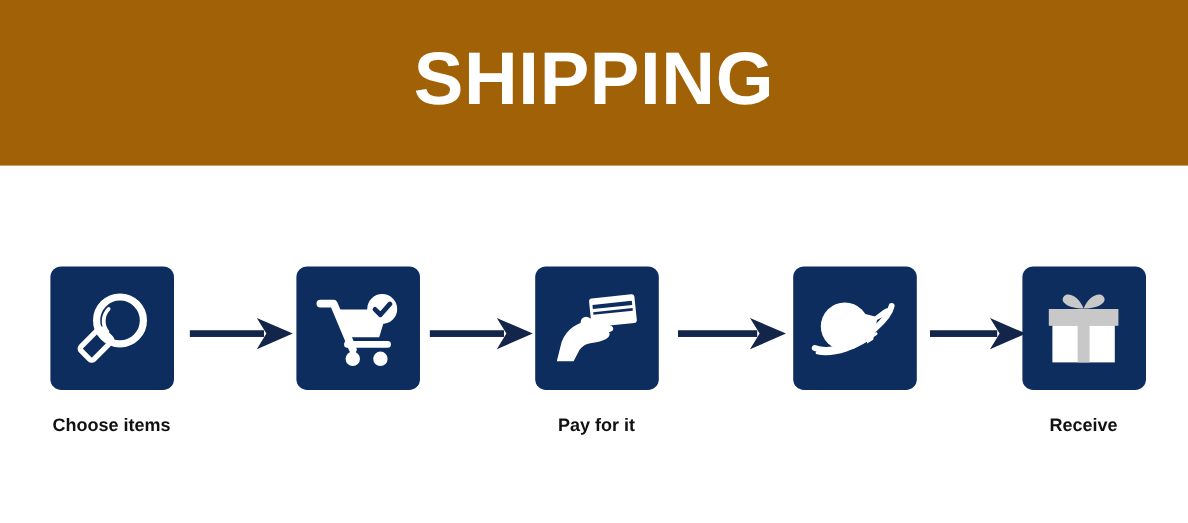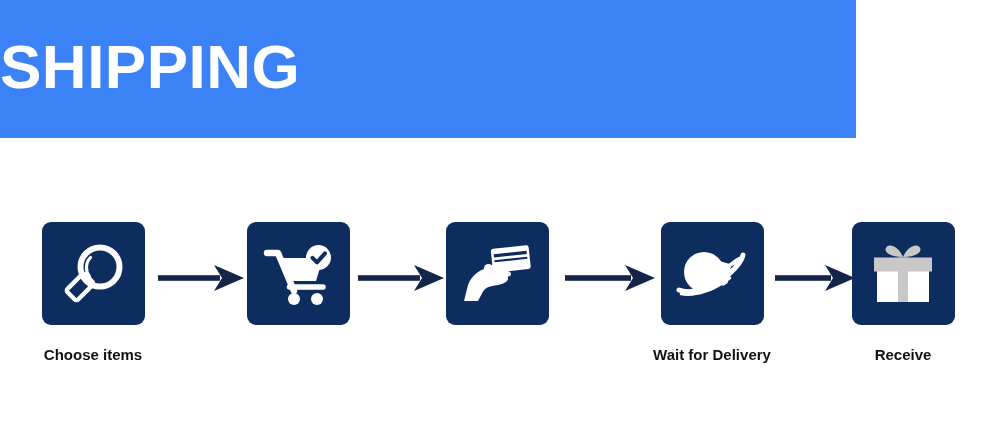--- a/index.html
+++ b/index.html
@@ -14,25 +14,26 @@
     font-family: "Liberation Sans", sans-serif;
     overflow: hidden;
     position: relative;
   }
 
   
   #header-band {
     position: absolute;
     left: 0;
     top: 0;
-    width: 856px;
+    width: 990px;
     height: 138px;
-    background: #3b82f6;
+    background: #a16207;
     display: flex;
     align-items: center;
+    justify-content: center;
   }
   #header-title {
     color: #ffffff;
     font-family: "Liberation Sans", sans-serif;
     font-size: 62px;
     font-weight: bold;
     letter-spacing: 0.5px;
     line-height: 1;
     margin: 0;
     padding: 0 0 4px 0;
@@ -154,20 +155,21 @@
           <path d="M30 26 C33 22.5 38 22.5 41 24.5 C38.5 25 36 25.8 34 27.2 Z" fill="#ffffff"></path>
 
           <circle cx="26.5" cy="27.5" r="4.6" fill="#ffffff"></circle>
           <circle cx="34" cy="26.2" r="4.4" fill="#ffffff"></circle>
           <circle cx="41" cy="26.2" r="4.2" fill="#ffffff"></circle>
 
           <path d="M40 30 C45 29 49 30.5 49 33 C49 35.5 45 36.5 40.5 36 Z" fill="#ffffff"></path>
         </svg>
       </span>
     </div>
+    <div class="step-label">Pay for it</div>
   </div>
 
   <div class="step" style="left:712px;">
     <div class="step-tile">
       <span>
         <svg width="74" height="66" viewBox="0 0 74 66" fill="none">
 
           <circle cx="29" cy="31" r="20" fill="#ffffff"></circle>
 
           <path d="M4 49 C16 54 38 47 54 33 C62 26 67 19 68 14" stroke="#ffffff" stroke-width="5" stroke-linecap="round" fill="none"></path>
@@ -177,21 +179,20 @@
             <path d="M30 26.5 L64 23.5 C68 23.3 70 24.6 70 26
                      C70 27.4 68 28.7 64 28.5 L30 25.5 Z" fill="#ffffff"></path>
             <path d="M46 26 L38 12 L44 12 L56 25 Z" fill="#ffffff"></path>
             <path d="M46 26.2 L38 40 L44 40 L56 27.2 Z" fill="#ffffff"></path>
             <path d="M33 26 L28 19.5 L31.5 19.5 L37 25.5 Z" fill="#ffffff"></path>
             <path d="M33 26.4 L28 33 L31.5 33 L37 27 Z" fill="#ffffff"></path>
           </g>
         </svg>
       </span>
     </div>
-    <div class="step-label">Wait for Delivery</div>
   </div>
 
   <div class="step" style="left:903px;">
     <div class="step-tile">
       <span>
         <svg width="70" height="70" viewBox="0 0 70 70" fill="none">
 
           <path d="M35 18 C31 8 22 4 18.5 8 C15 12 21 18 35 18 Z" fill="#c8c8c8"></path>
           <path d="M35 18 C39 8 48 4 51.5 8 C55 12 49 18 35 18 Z" fill="#c8c8c8"></path>
 

